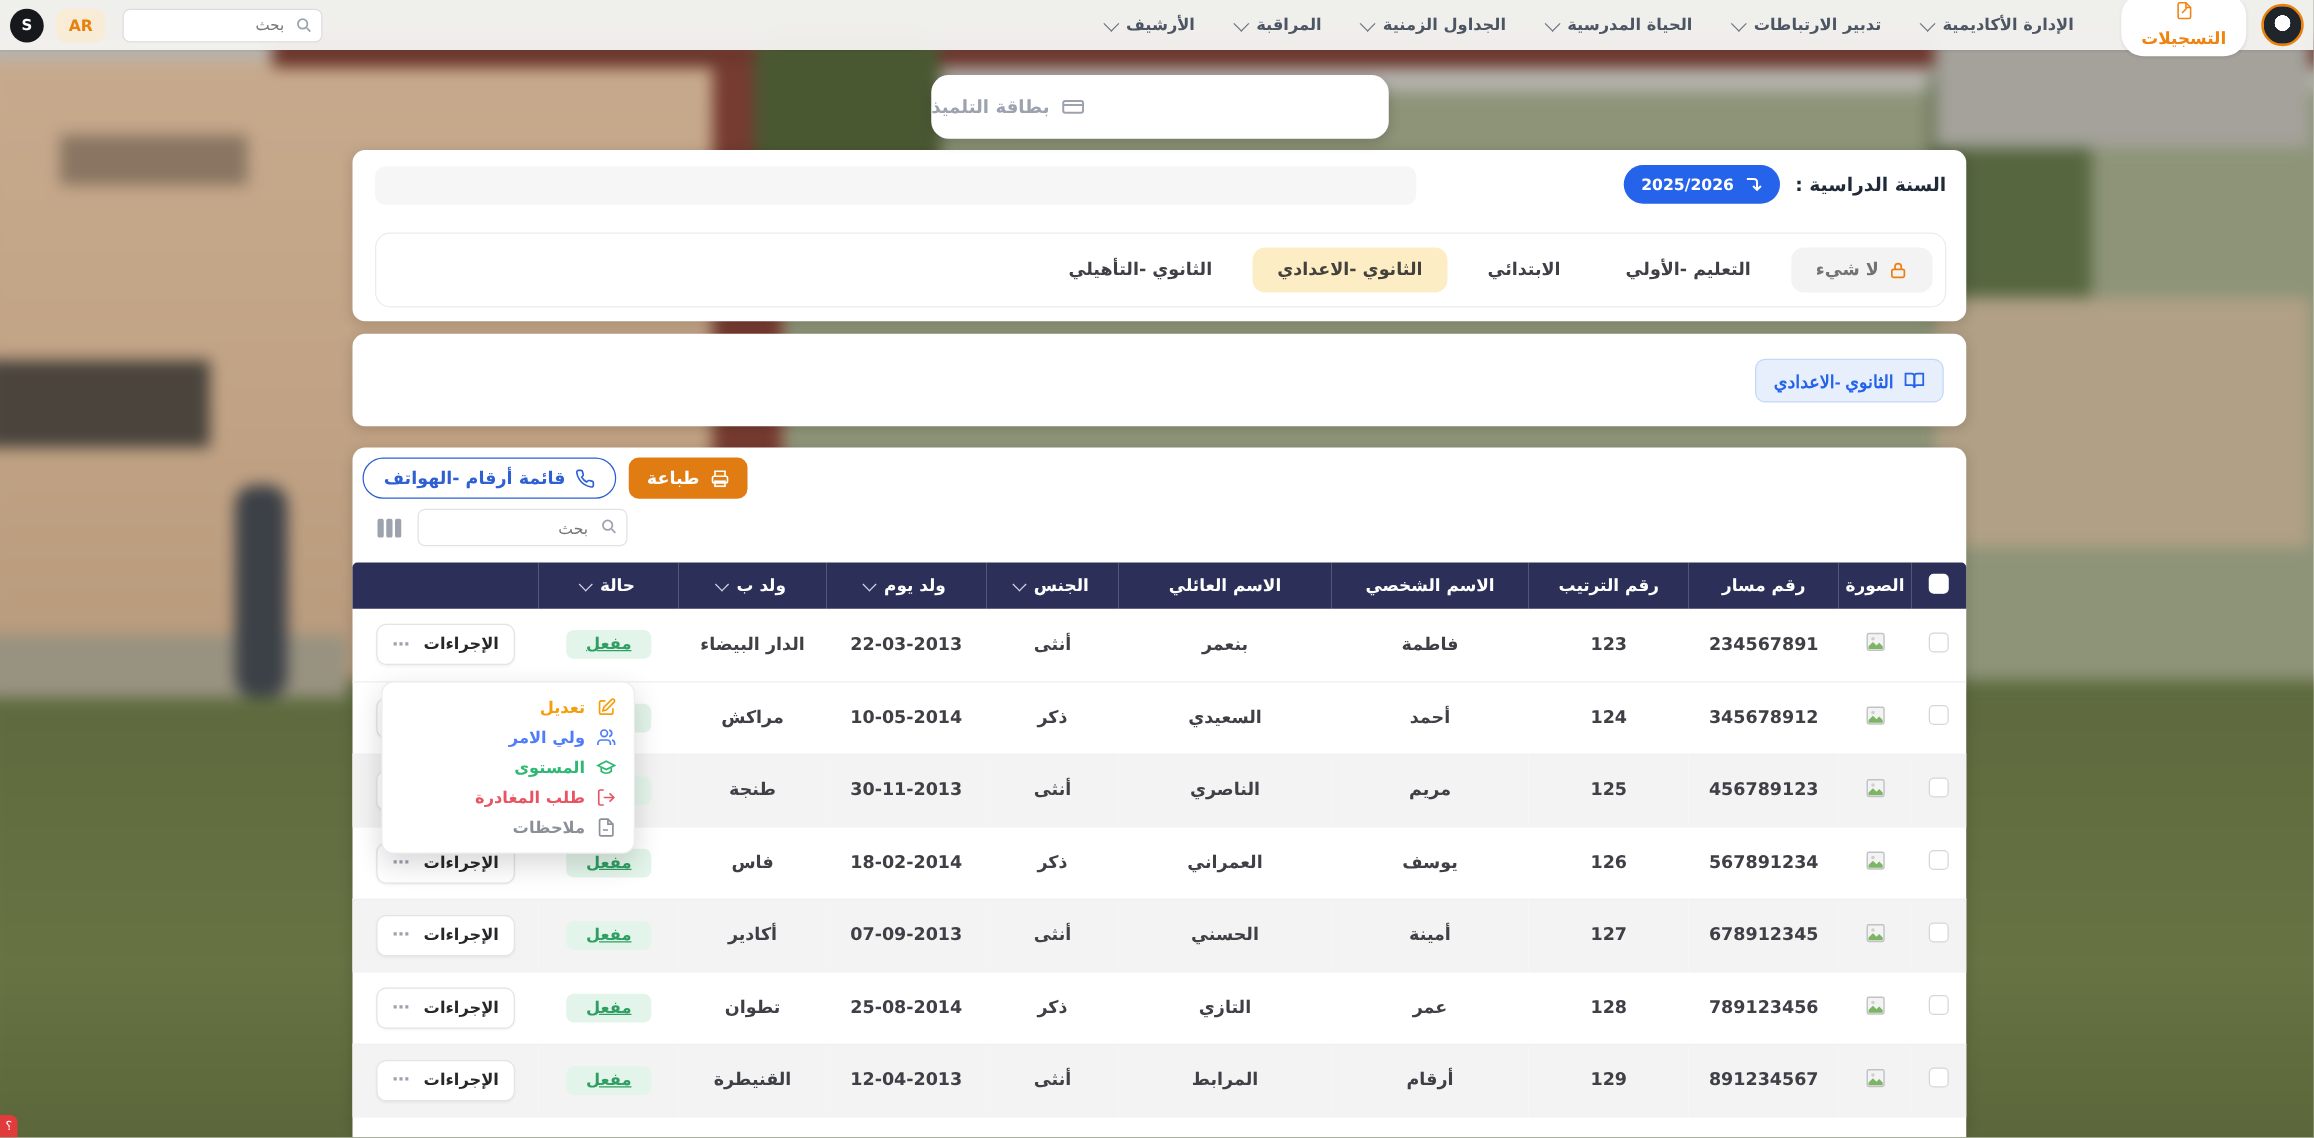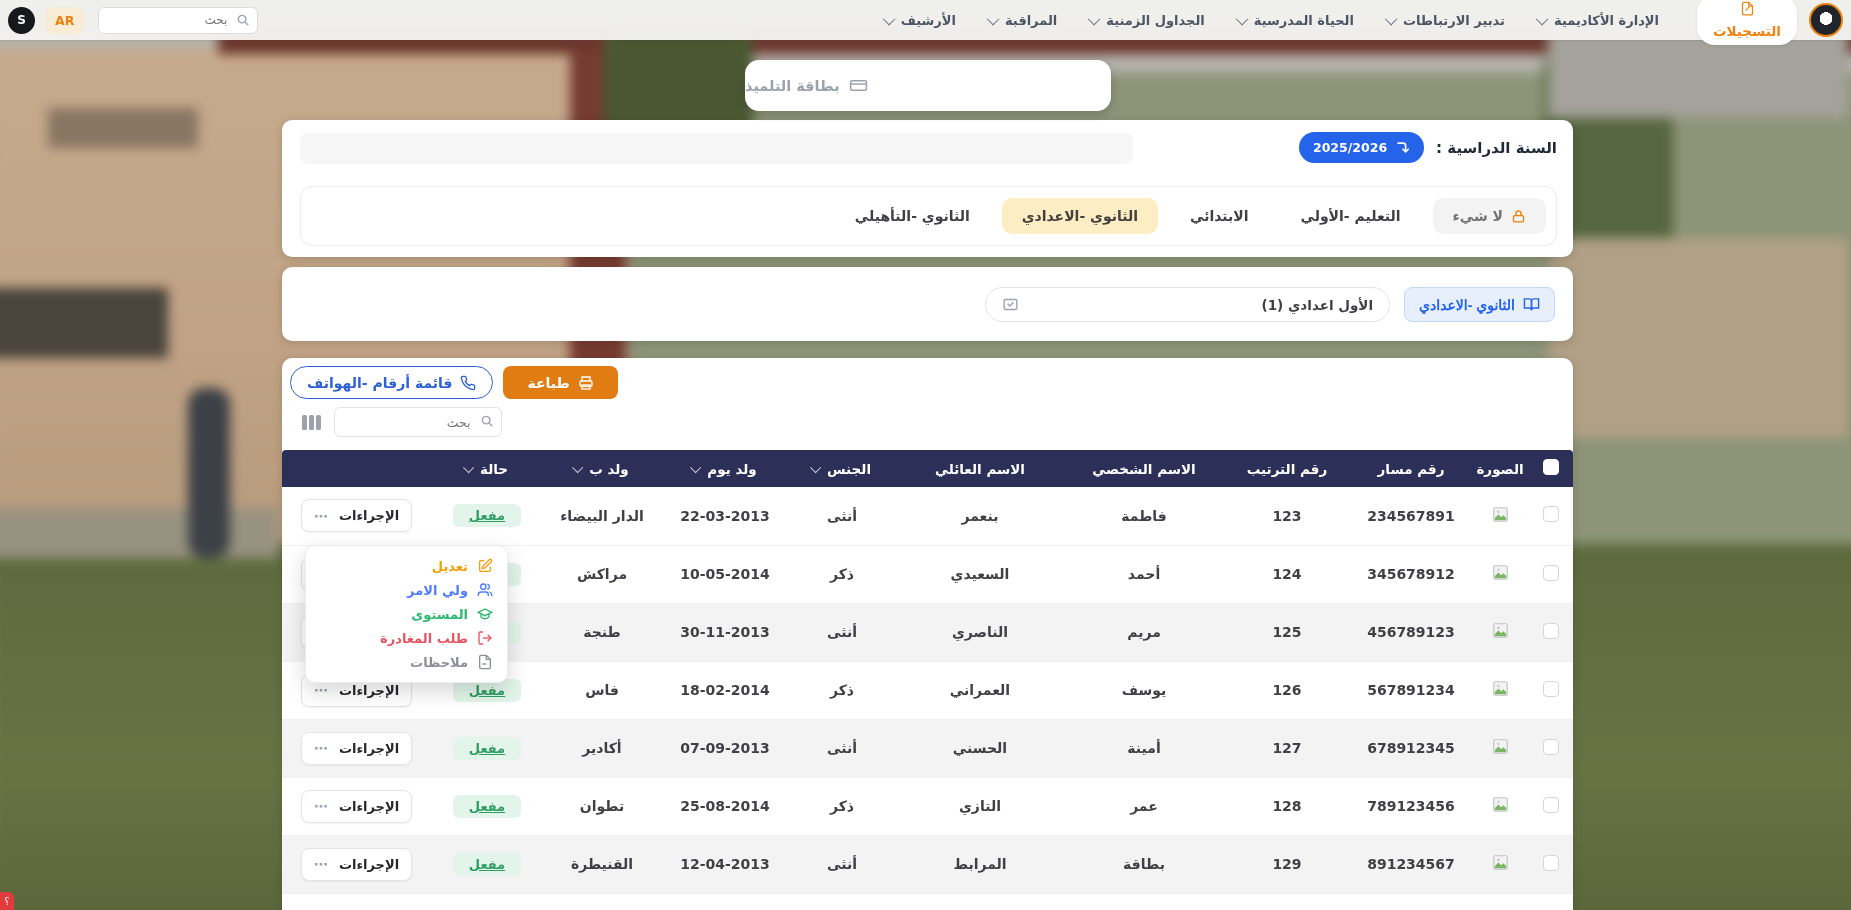--- a/index.html
+++ b/index.html
@@ -72,21 +72,21 @@
   .level-btn { display:flex; align-items:center; gap:8px; background:#e7effc; border:1px solid #c3d8f8; color:#2563eb;
                font-size:14px; font-weight:700; border-radius:8px; height:35px; padding:0 14px; cursor:pointer; }
   .class-pill { display:flex; align-items:center; width:405px; height:35px; background:#fff; border:1px solid #e4e4e7;
                 border-radius:18px; padding:0 16px; font-size:13.5px; font-weight:600; color:#3f3f46; cursor:pointer; }
   .class-pill .lbl { flex:1; text-align:right; }
 
   
   .card-table { left:282px; top:358px; width:1291px; height:552px; border-radius:10px 10px 0 0; }
   .tbl-toolbar { position:absolute; left:8px; top:8px; display:flex; flex-direction:row; gap:10px; }
   .btn-print { display:flex; align-items:center; gap:8px; background:#e07c12; color:#fff; font-size:14px; font-weight:700;
-               border:none; border-radius:8px; height:33px; padding:0 24px; cursor:pointer; font-family:inherit; }
+               border:none; border-radius:8px; height:33px; padding:0 14px; cursor:pointer; font-family:inherit; }
   .btn-phones { display:flex; align-items:center; gap:8px; background:#fff; color:#2e5fd3; font-size:14px; font-weight:700;
                 border:1.5px solid #2e5fd3; border-radius:17px; height:33px; padding:0 16px; cursor:pointer; font-family:inherit; }
   .tbl-searchrow { position:absolute; left:20px; top:49px; display:flex; align-items:center; gap:13px; }
   .tbl-search { position:relative; width:168px; height:30px; }
   .tbl-search input { width:100%; height:100%; border:1px solid #e2e2e5; border-radius:6px; padding:0 30px 0 8px;
                       font-size:12.5px; color:#6b7280; text-align:right; font-family:inherit; }
   .tbl-search svg { position:absolute; right:8px; top:7px; }
   .cols-icon { display:flex; gap:2.5px; cursor:pointer; }
   .cols-icon i { width:4.5px; height:15px; background:#9ca3af; border-radius:1.5px; display:block; }
 
@@ -233,27 +233,20 @@
 
   <section class="card card-class">
     <div class="class-row">
       <button class="level-btn">
         <svg width="17" height="17" viewBox="0 0 24 24" fill="none" stroke="#2563eb" stroke-width="2">
             <path d="M2 4h7a3 3 0 0 1 3 3v13a3 3 0 0 0-3-3H2z"></path>
             <path d="M22 4h-7a3 3 0 0 0-3 3v13a3 3 0 0 1 3-3h7z"></path>
           </svg>
         <span>الثانوي -الاعدادي</span>
       </button>
-      <div class="class-pill">
-        <span class="lbl">الأول اعدادي (1)</span>
-        <svg width="17" height="17" viewBox="0 0 24 24" fill="none" stroke="#9ca3af" stroke-width="2">
-            <rect x="3" y="5" width="18" height="14" rx="2"></rect>
-            <path d="M8 11l3 3 5-5"></path>
-          </svg>
-      </div>
     </div>
   </section>
 
   <section class="card card-table">
     <div class="tbl-toolbar">
       <button class="btn-print">
         <svg width="16" height="16" viewBox="0 0 24 24" fill="none" stroke="#fff" stroke-width="2">
             <path d="M6 9V3h12v6"></path>
             <rect x="3" y="9" width="18" height="8" rx="2"></rect>
             <rect x="6" y="15" width="12" height="6"></rect>
@@ -446,21 +439,21 @@
   </tr>
           <tr class="alt">
     <td><span class="chk"></span></td>
     <td><svg width="17" height="17" viewBox="0 0 24 24">
                 <rect x="2.5" y="2.5" width="19" height="19" rx="2" fill="#f3f3f3" stroke="#c2c2c6" stroke-width="1.6"></rect>
                 <path d="M4 17l5-5 4 4 3-3 4 4v3H4z" fill="#7cb564"></path>
                 <circle cx="9" cy="8.5" r="2" fill="#cfcfd3"></circle>
               </svg></td>
     <td class="num">891234567</td>
     <td class="num">129</td>
-    <td>بطاقة</td>
+    <td>أرقام</td>
     <td>المرابط</td>
     <td>أنثى</td>
     <td class="num">12-04-2013</td>
     <td>القنيطرة</td>
     <td><span class="badge-on">مفعل</span></td>
     <td><button class="btn-actions">
                 <span>الإجراءات</span>
                 <span class="dots">⋯</span>
               </button></td>
   </tr>

